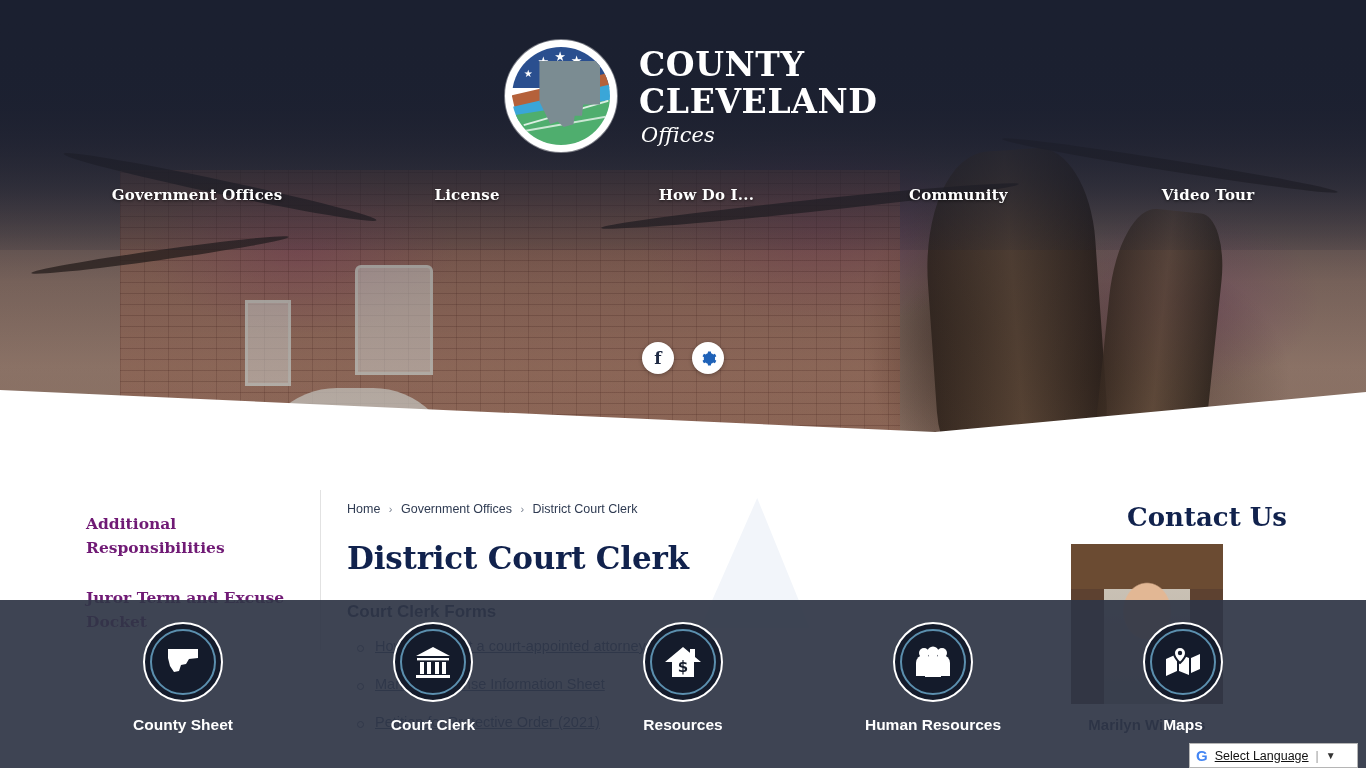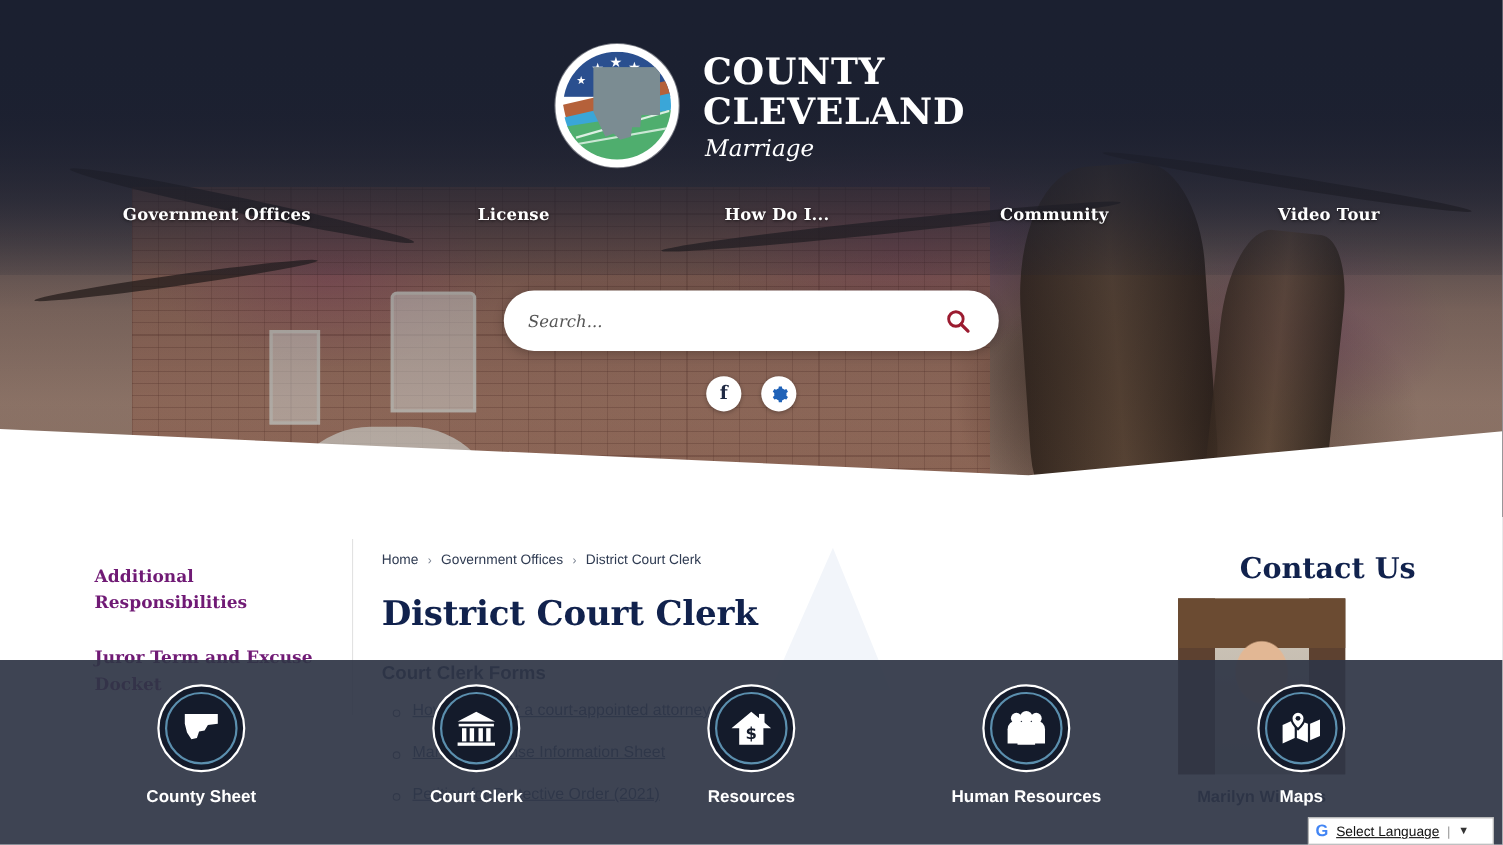--- a/index.html
+++ b/index.html
@@ -293,45 +293,36 @@
           <div class="lg-cyan"></div>
           <div class="lg-green"></div>
           <div class="lg-path"></div>
           <div class="lg-path2"></div>
           <div class="lg-state"></div>
         </div>
       </div>
       <div class="brand-text">
         <div class="brand-title">COUNTY</div>
         <div class="brand-title">CLEVELAND</div>
-        <div class="brand-sub">Marriage</div>
+        <div class="brand-sub">Offices</div>
       </div>
     </div>
 
     <div class="nav">
       <div class="nav-item">Government Offices</div>
       <div class="nav-sp-1"></div>
       <div class="nav-item">License</div>
       <div class="nav-sp-2"></div>
       <div class="nav-item">How Do I...</div>
       <div class="nav-sp-3"></div>
       <div class="nav-item">Community</div>
       <div class="nav-sp-4"></div>
       <div class="nav-item">Video Tour</div>
     </div>
 
-    <div class="search-wrap">
-      <input class="search-input" type="text" placeholder="Search..." style="">
-      <button class="search-btn">
-        <svg width="24" height="24" viewBox="0 0 24 24">
-          <circle cx="10" cy="10" r="6.6" fill="none" stroke="#9b1b30" stroke-width="2.6"></circle>
-          <line x1="14.6" y1="14.6" x2="21" y2="21" stroke="#9b1b30" stroke-width="3" stroke-linecap="round"></line>
-        </svg>
-      </button>
-    </div>
 
     <div class="social">
       <div class="social-btn">
         <span class="fb-glyph">f</span>
       </div>
       <div class="social-btn">
         <svg width="17" height="17" viewBox="0 0 24 24">
           <path fill="#1f62b8" d="M12 8.2a3.8 3.8 0 100 7.6 3.8 3.8 0 000-7.6zm9.2 3.8c0-.6-.05-1.2-.15-1.75l2-1.5-2-3.46-2.35.9a8.9 8.9 0 00-3-1.74L15.3 2h-4l-.4 2.45a8.9 8.9 0 00-3 1.74l-2.35-.9-2 3.46 2 1.5a9.6 9.6 0 000 3.5l-2 1.5 2 3.46 2.35-.9a8.9 8.9 0 003 1.74l.4 2.45h4l.4-2.45a8.9 8.9 0 003-1.74l2.35.9 2-3.46-2-1.5c.1-.55.15-1.15.15-1.75z"></path>
         </svg>
       </div>

